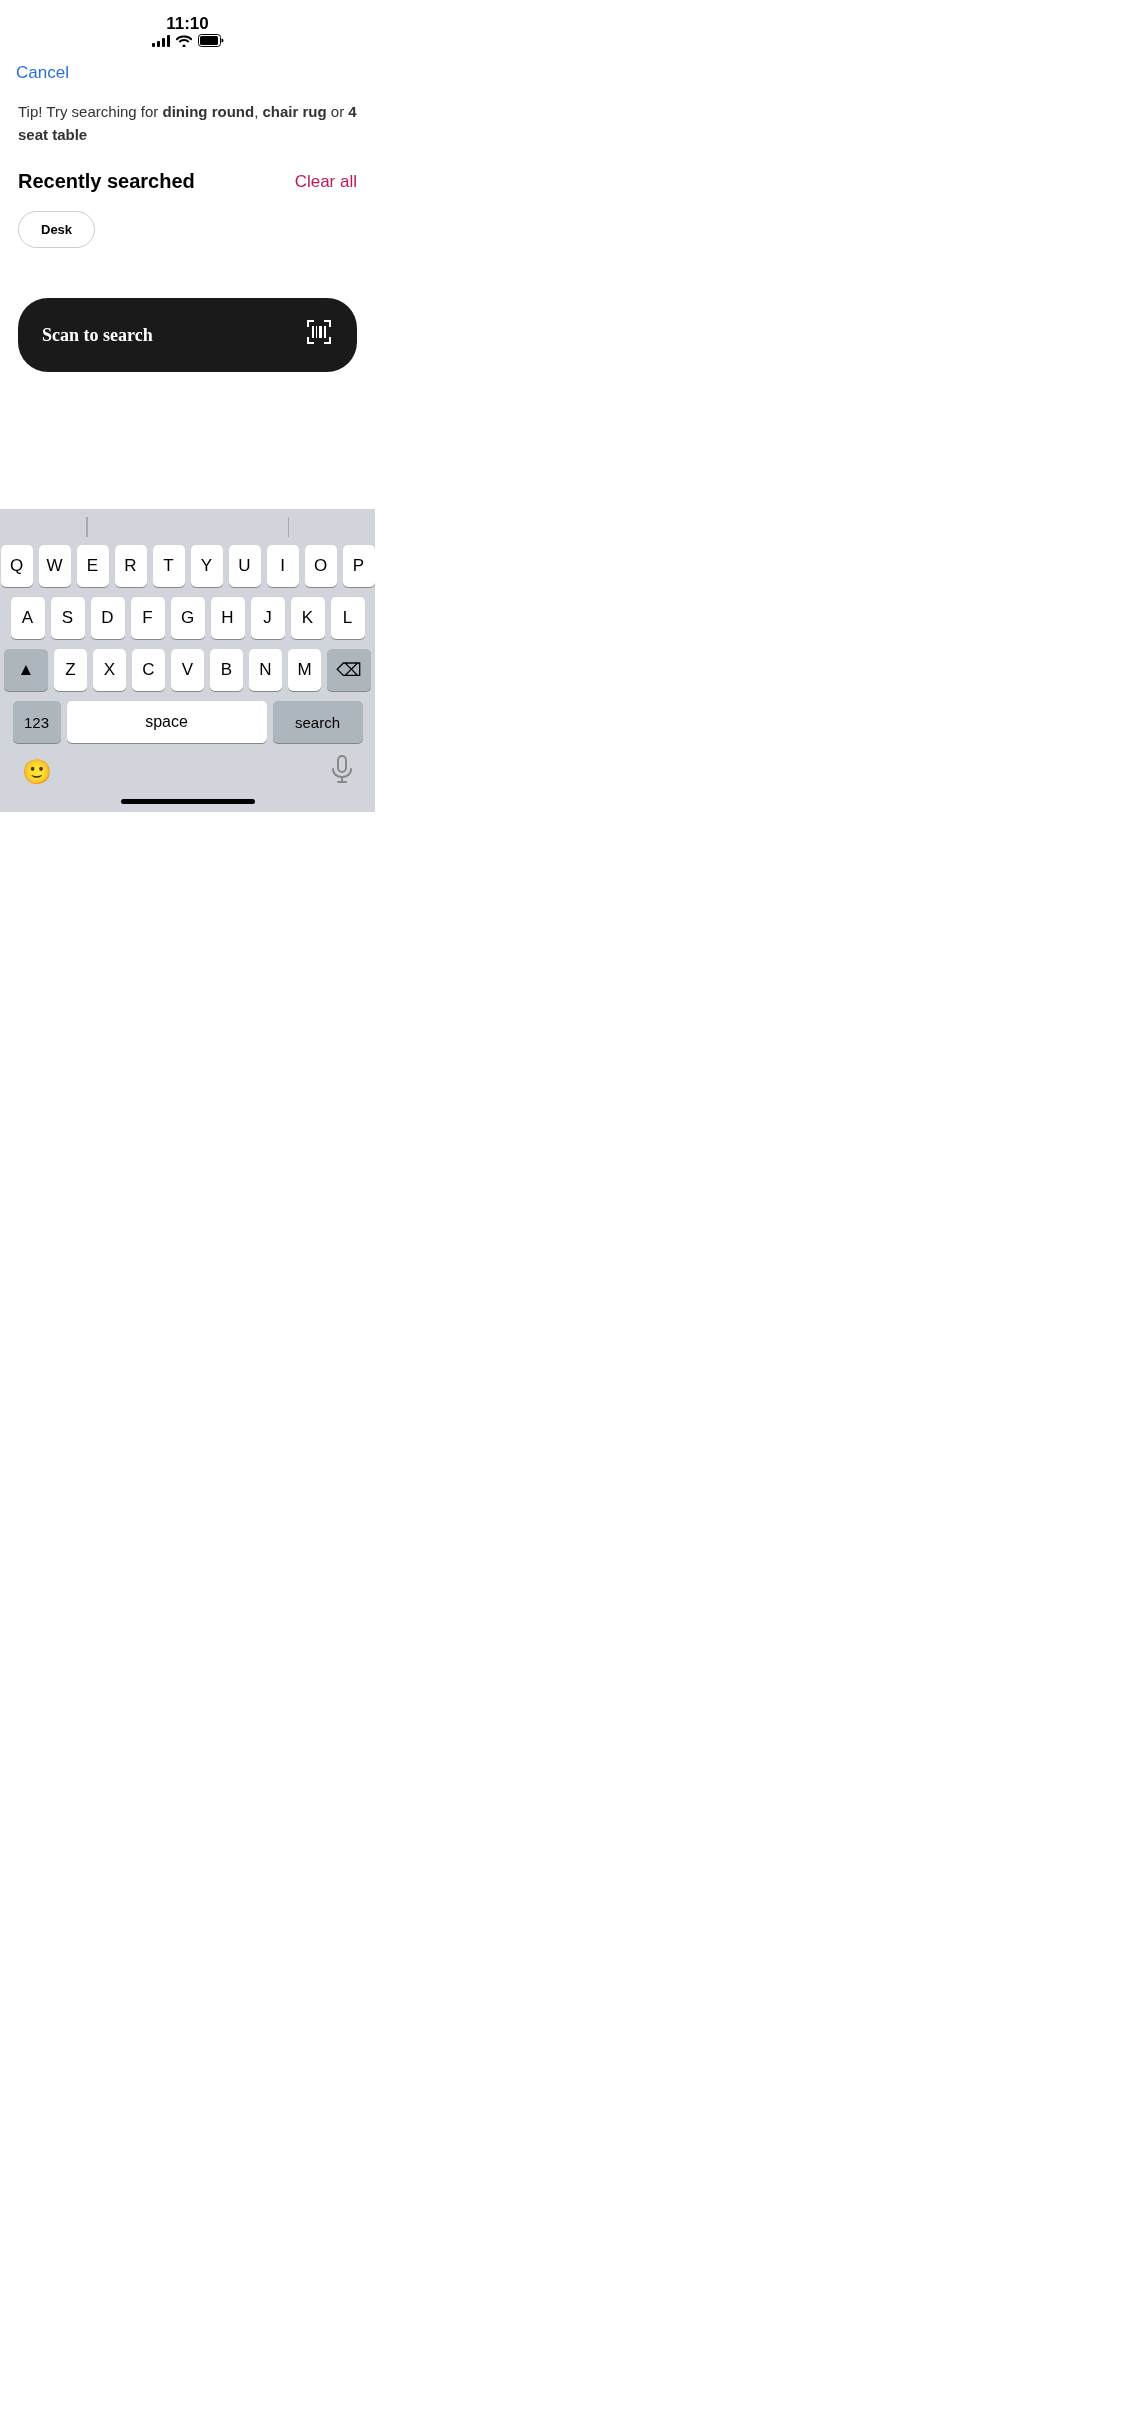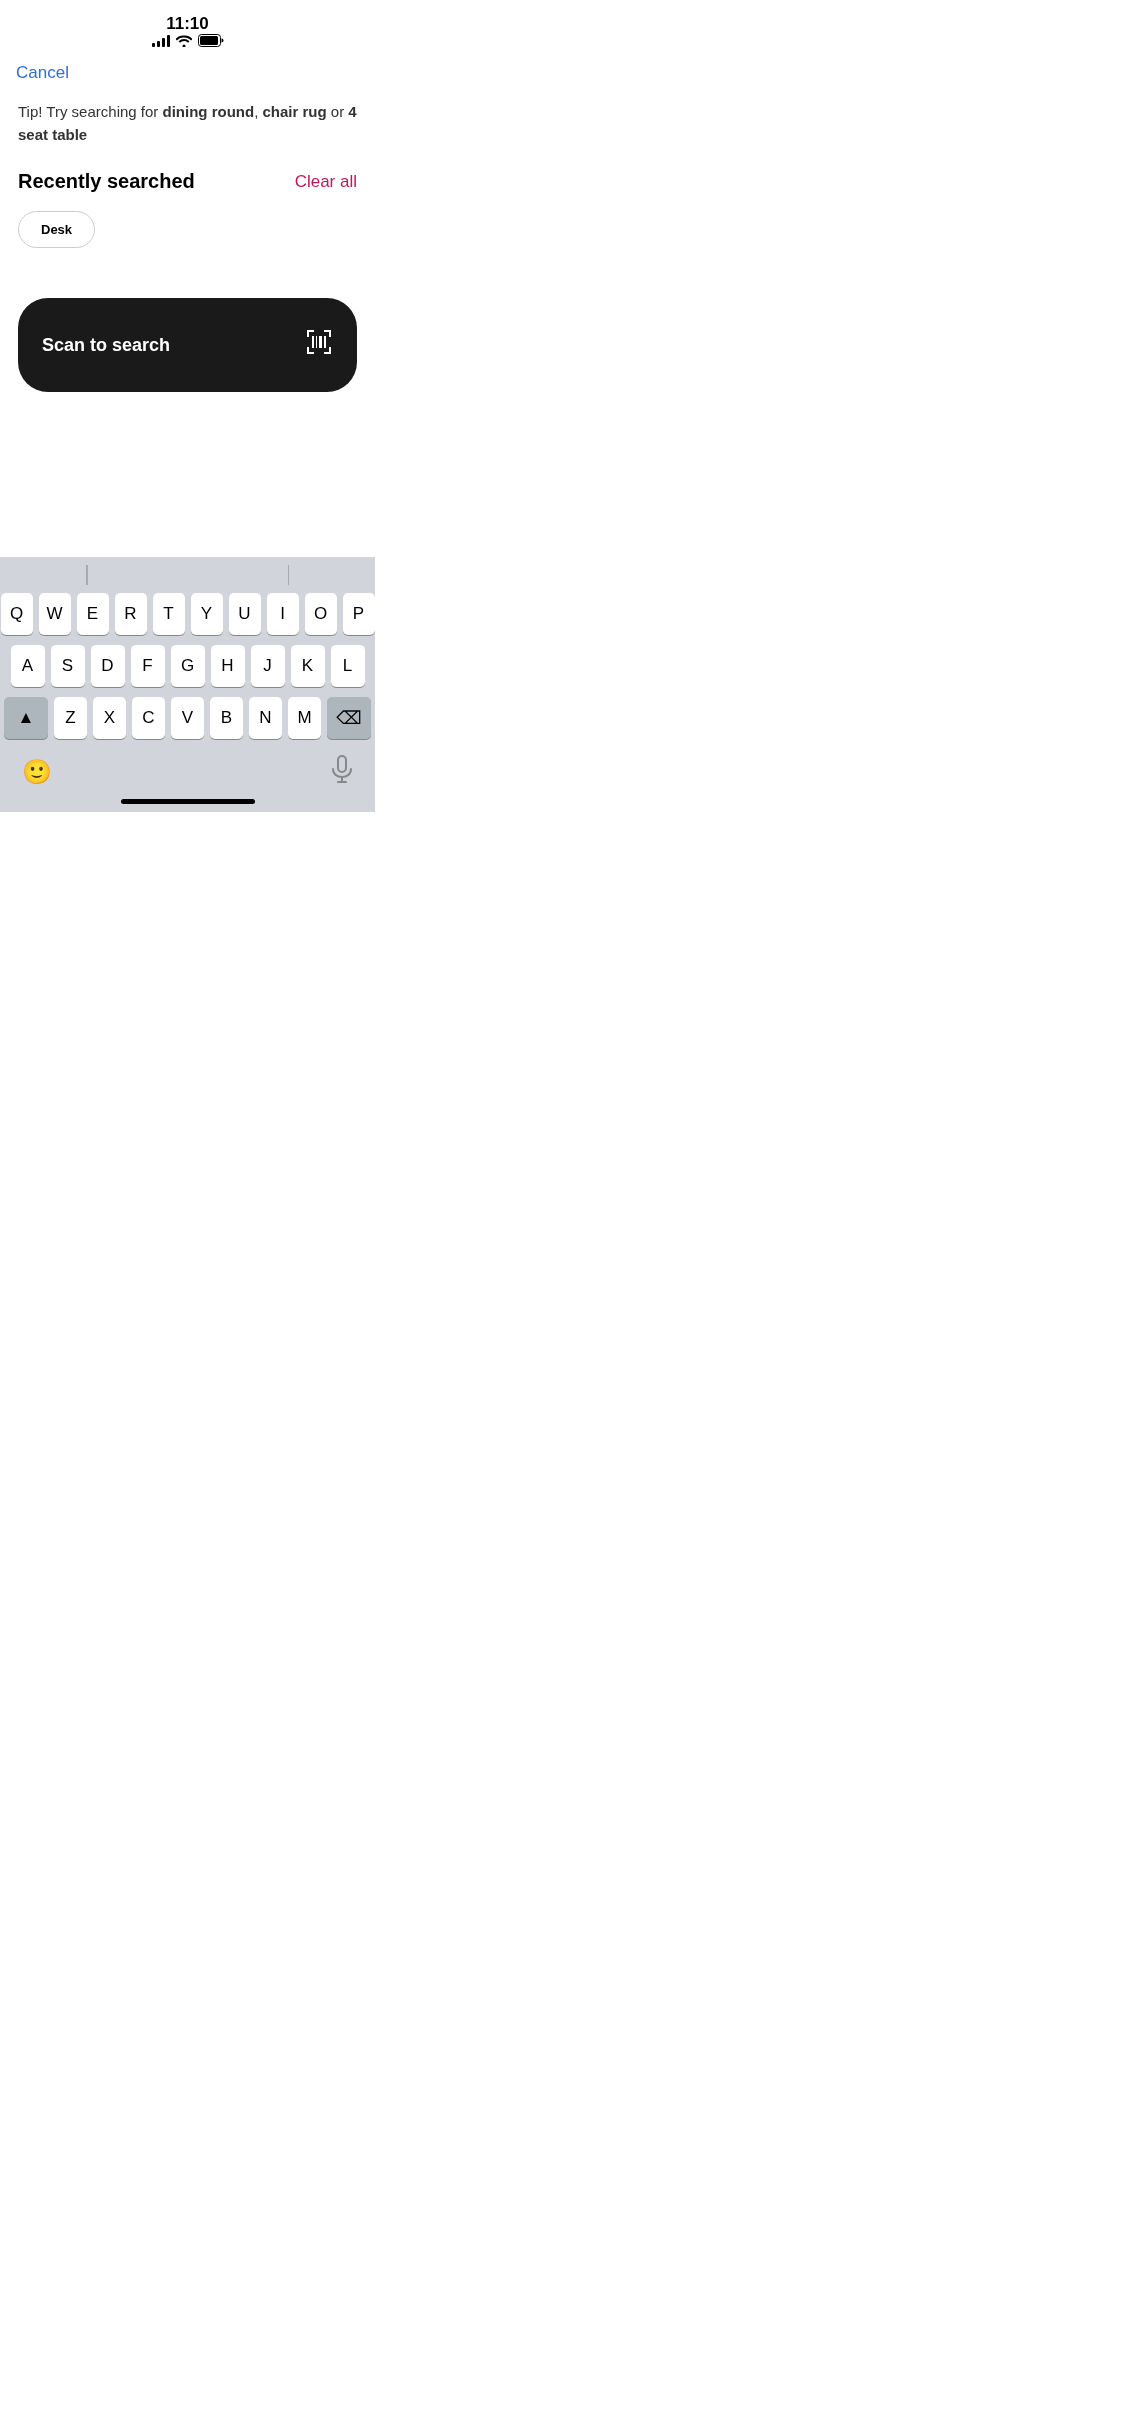--- a/index.html
+++ b/index.html
@@ -138,22 +138,23 @@
     }
 
     
     .scan-bar {
       margin: 30px 18px 20px;
       background: #1a1a1a;
       border-radius: 30px;
       display: flex;
       align-items: center;
       justify-content: space-between;
-      padding: 30px 24px;
+      padding: 20px 24px;
       cursor: pointer;
+      font-family: Liberation Serif, serif;
     }
     .scan-label {
       font-size: 18px;
       font-weight: 600;
       color: #fff;
     }
     .scan-icon {
       color: #fff;
       font-size: 22px;
     }
@@ -370,20 +371,25 @@
     <div class="kb-key">Z</div>
     <div class="kb-key">X</div>
     <div class="kb-key">C</div>
     <div class="kb-key">V</div>
     <div class="kb-key">B</div>
     <div class="kb-key">N</div>
     <div class="kb-key">M</div>
     <div class="kb-key delete-key">⌫</div>
   </div>
 
+  <div class="kb-bottom-row">
+    <div class="kb-key num-key">123</div>
+    <div class="kb-key space-key">space</div>
+    <div class="kb-key search-key">search</div>
+  </div>
 
   <div class="kb-emoji-row">
     <span class="kb-emoji">🙂</span>
     <span class="kb-mic">
       <svg width="22" height="28" viewBox="0 0 22 28" fill="none">
         <rect x="7" y="1" width="8" height="16" rx="4" stroke="#888" stroke-width="2"></rect>
         <path d="M2 14c0 5 4 8 9 8s9-3 9-8" stroke="#888" stroke-width="2" stroke-linecap="round"></path>
         <line x1="11" y1="22" x2="11" y2="27" stroke="#888" stroke-width="2" stroke-linecap="round"></line>
         <line x1="7" y1="27" x2="15" y2="27" stroke="#888" stroke-width="2" stroke-linecap="round"></line>
       </svg>

